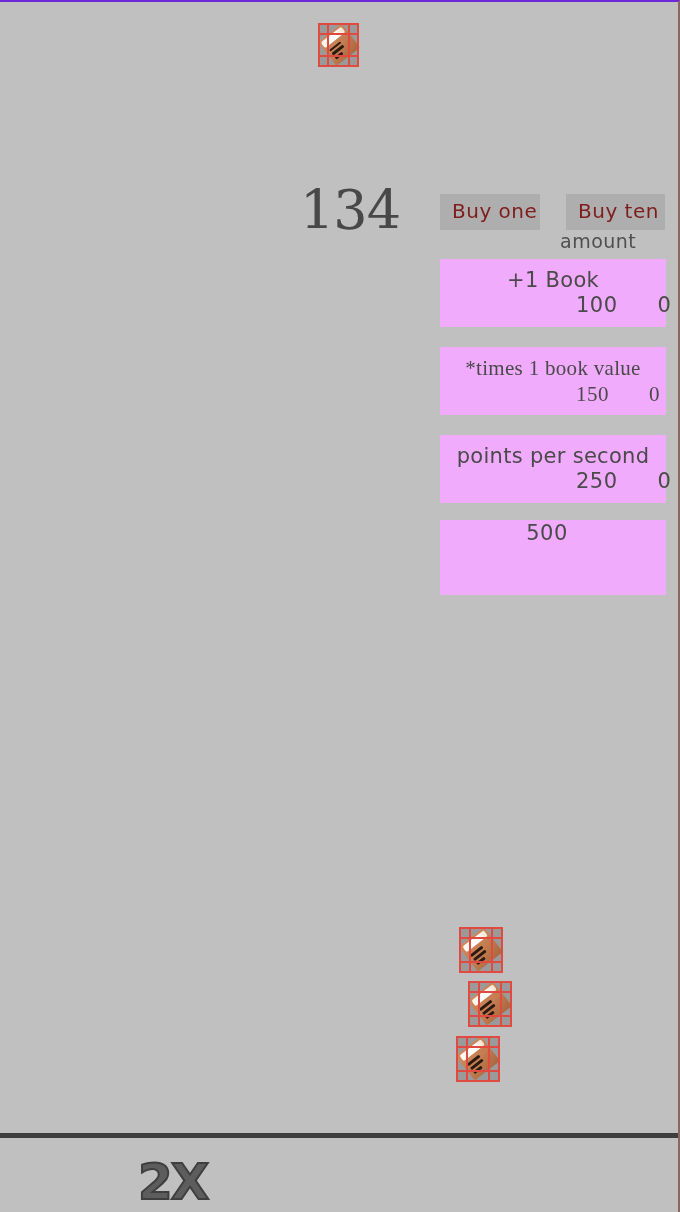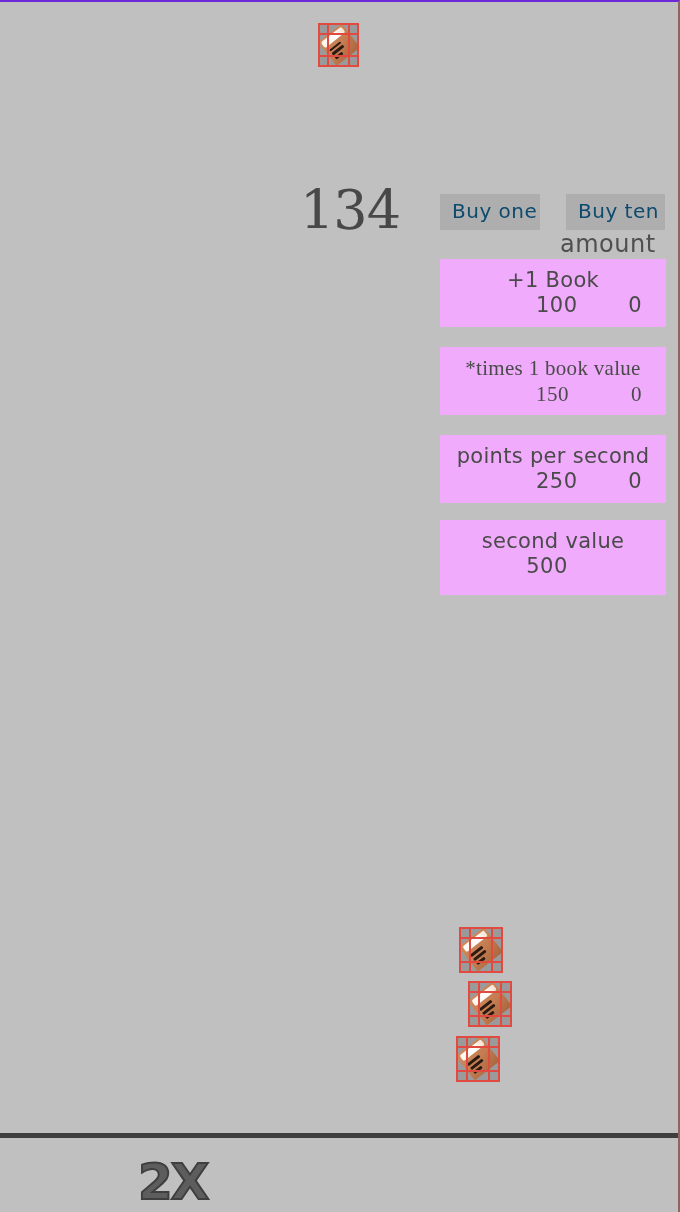--- a/index.html
+++ b/index.html
@@ -100,38 +100,38 @@
     font-size: 54px;
     line-height: 1;
     color: #484848;
     letter-spacing: -1px;
   }
 
   
   .buy-btn {
     position: absolute;
     background: #aeaeae;
-    color: #0c4a6e;
+    color: #7f1d1d;
     font-size: 20px;
     font-family: "DejaVu Sans", sans-serif;
     letter-spacing: 0.5px;
     padding: 5px 12px 7px 12px;
     box-sizing: border-box;
     border: none;
     cursor: pointer;
     white-space: nowrap;
   }
   #buy-one { left: 440px; top: 192px; width: 100px; }
   #buy-ten { left: 566px; top: 192px; width: 99px; }
 
   #amount-label {
     position: absolute;
     left: 560px;
     top: 228px;
-    font-size: 24px;
+    font-size: 19px;
     color: #4f4f4f;
     letter-spacing: 0.5px;
     white-space: nowrap;
   }
 
   
   .upgrade {
     position: absolute;
     left: 440px;
     width: 226px;
@@ -152,20 +152,21 @@
     display: flex;
     justify-content: space-between;
     align-items: baseline;
     padding: 1px 24px 10px 96px;
   }
   .upgrade .u-cost,
   .upgrade .u-owned {
     font-size: 21px;
     color: #4a4a4a;
     letter-spacing: 0.5px;
+    margin-left: 40px;
   }
 
   #upgrade-0 { top: 257px; height: 68px; }
   #upgrade-1 { top: 345px; height: 68px; font-family: Liberation Serif, serif; }
   #upgrade-2 { top: 433px; height: 68px; }
   #upgrade-3 { top: 518px; height: 75px; }
 
   #upgrade-3 .u-row { justify-content: center; padding: 1px 12px 10px 0; }
 
   
@@ -253,21 +254,20 @@
 
   <div class="upgrade" id="upgrade-2">
     <span class="u-title">points per second</span>
     <span class="u-row">
       <span class="u-cost">250</span>
       <span class="u-owned">0</span>
     </span>
   </div>
 
   <div class="upgrade" id="upgrade-3">
-    <span class="u-title">second value</span>
     <span class="u-row">
       <span class="u-cost">500</span>
       <span class="u-owned"></span>
     </span>
   </div>
 
   <div class="book-icon" id="stack-0">
     <span class="plate"></span>
     <span class="body">
       <span class="page"></span>

